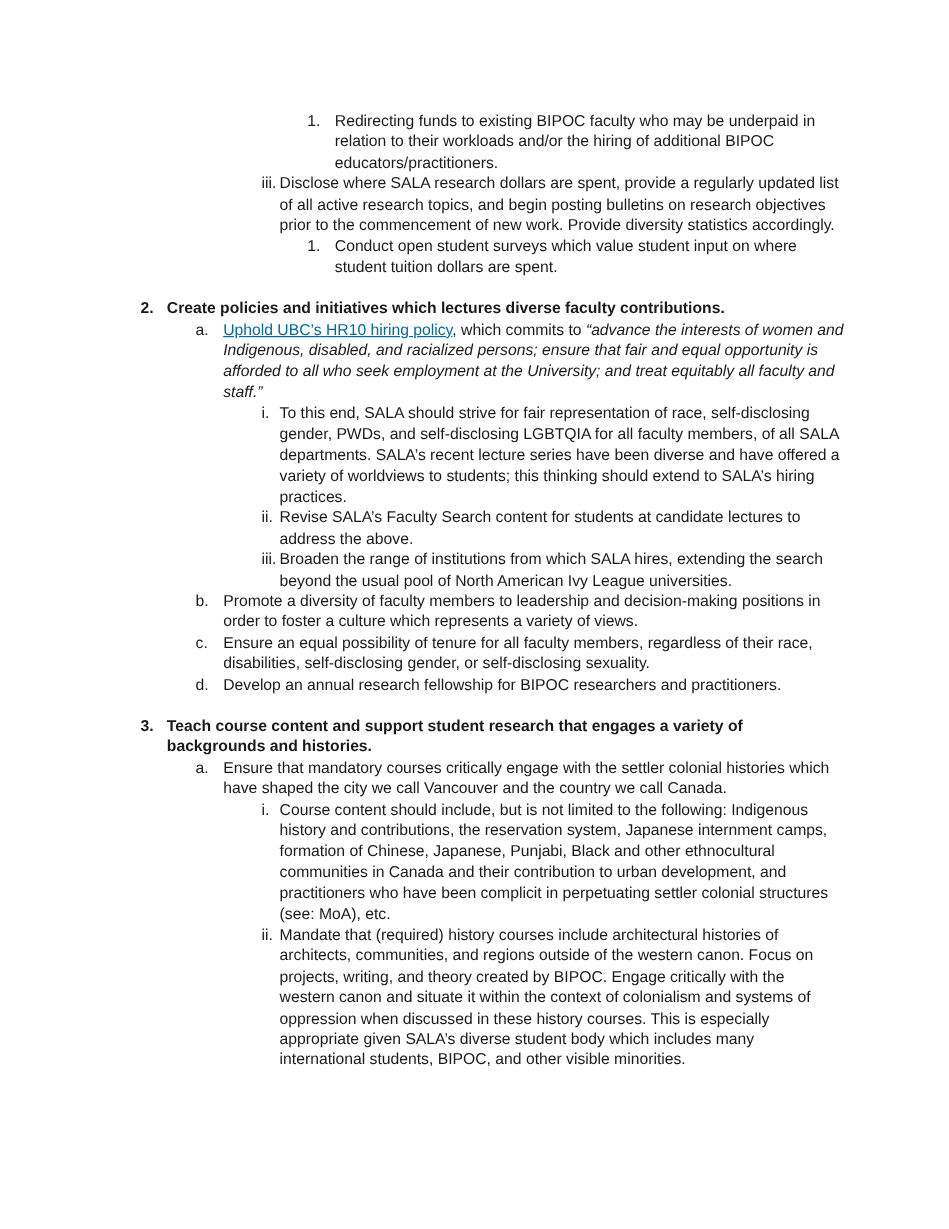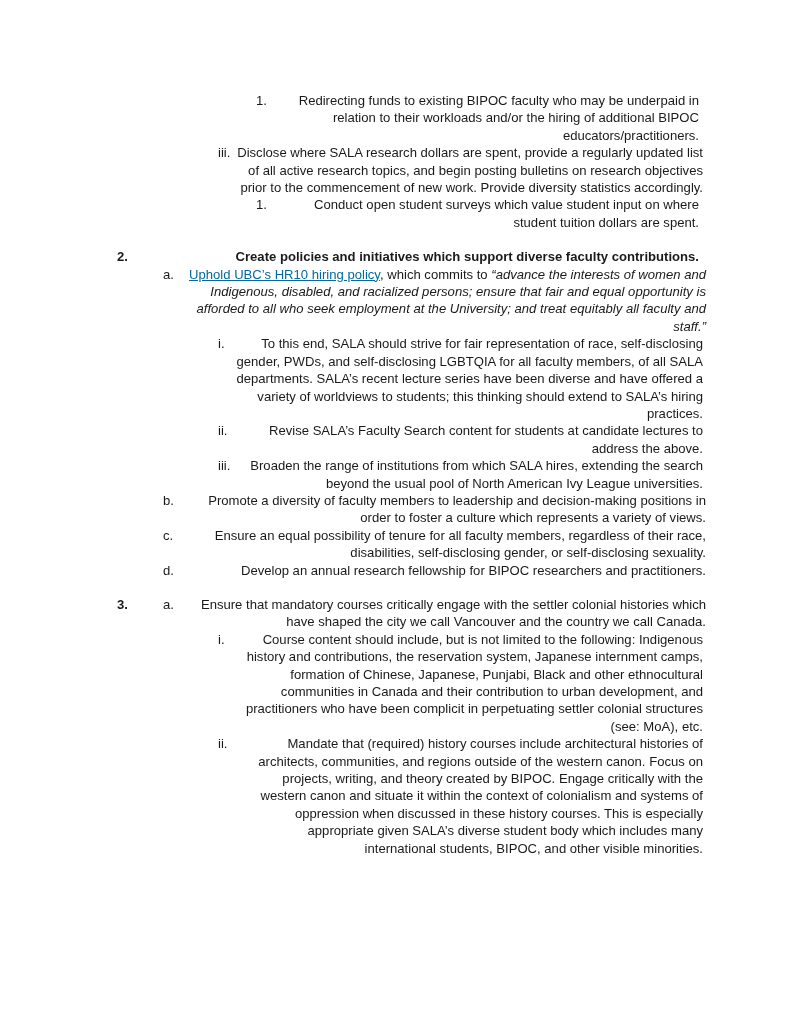--- a/index.html
+++ b/index.html
@@ -4,21 +4,21 @@
   <style>
     html, body { margin: 0; padding: 0; background: #ffffff; }
     body {
       width: 791px; height: 1024px; position: relative; overflow: hidden;
       font-family: "Liberation Sans", sans-serif;
       font-size: 13.1px; color: #1a1a1a;
     }
     .page { position: absolute; left: 0; top: 92px; width: 791px; }
     .item { position: relative; line-height: 17.4px; }
     .marker { position: absolute; top: 0; }
-    .text { display: block; text-align: right; }
+    .text { display: block; }
     .l1 .marker { left: 117px; }
     .l1 .text { margin-left: 139px; width: 560px; font-weight: bold; }
     .l2 .marker { left: 163px; }
     .l2 .text { margin-left: 186px; width: 520px; }
     .l3 .marker { left: 218px; }
     .l3 .text { margin-left: 233px; width: 470px; }
     .l4 .marker { left: 256px; }
     .l4 .text { margin-left: 279px; width: 420px; }
     .gap { height: 17px; }
     a.link { color: #0369a1; text-decoration: underline; }
@@ -39,21 +39,21 @@
   </div>
   <div class="item l4">
     <span class="marker">1.</span>
     <span class="text">Conduct open student surveys which value student input on where student tuition dollars are spent.</span>
   </div>
 
   <div class="gap"></div>
 
   <div class="item l1">
     <span class="marker" style="font-weight:bold">2.</span>
-    <span class="text">Create policies and initiatives which support diverse faculty contributions.</span>
+    <span class="text">Create policies and initiatives which lectures diverse faculty contributions.</span>
   </div>
   <div class="item l2">
     <span class="marker">a.</span>
     <span class="text"><a class="link" href="#">Uphold UBC’s HR10 hiring policy</a><span>, which commits to </span><em>“advance the interests of women and Indigenous, disabled, and racialized persons; ensure that fair and equal opportunity is afforded to all who seek employment at the University; and treat equitably all faculty and staff.”</em></span>
   </div>
   <div class="item l3">
     <span class="marker">i.</span>
     <span class="text">To this end, SALA should strive for fair representation of race, self-disclosing gender, PWDs, and self-disclosing LGBTQIA for all faculty members, of all SALA departments. SALA’s recent lecture series have been diverse and have offered a variety of worldviews to students; this thinking should extend to SALA’s hiring practices.</span>
   </div>
   <div class="item l3">
@@ -74,20 +74,21 @@
   </div>
   <div class="item l2">
     <span class="marker">d.</span>
     <span class="text">Develop an annual research fellowship for BIPOC researchers and practitioners.</span>
   </div>
 
   <div class="gap"></div>
 
   <div class="item l1">
     <span class="marker" style="font-weight:bold">3.</span>
+    <span class="text">Teach course content and support student research that engages a variety of backgrounds and histories.</span>
   </div>
   <div class="item l2">
     <span class="marker">a.</span>
     <span class="text">Ensure that mandatory courses critically engage with the settler colonial histories which have shaped the city we call Vancouver and the country we call Canada.</span>
   </div>
   <div class="item l3">
     <span class="marker">i.</span>
     <span class="text">Course content should include, but is not limited to the following: Indigenous history and contributions, the reservation system, Japanese internment camps, formation of Chinese, Japanese, Punjabi, Black and other ethnocultural communities in Canada and their contribution to urban development, and practitioners who have been complicit in perpetuating settler colonial structures (see: MoA), etc.</span>
   </div>
   <div class="item l3">

